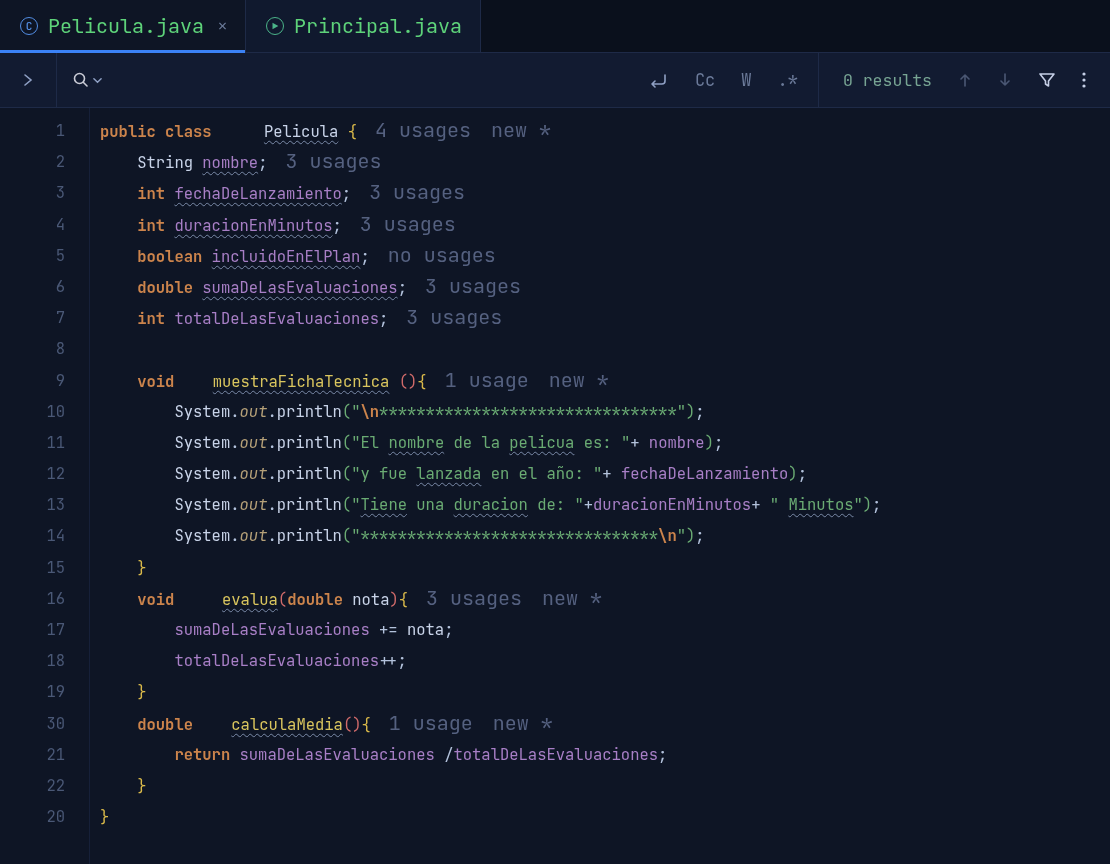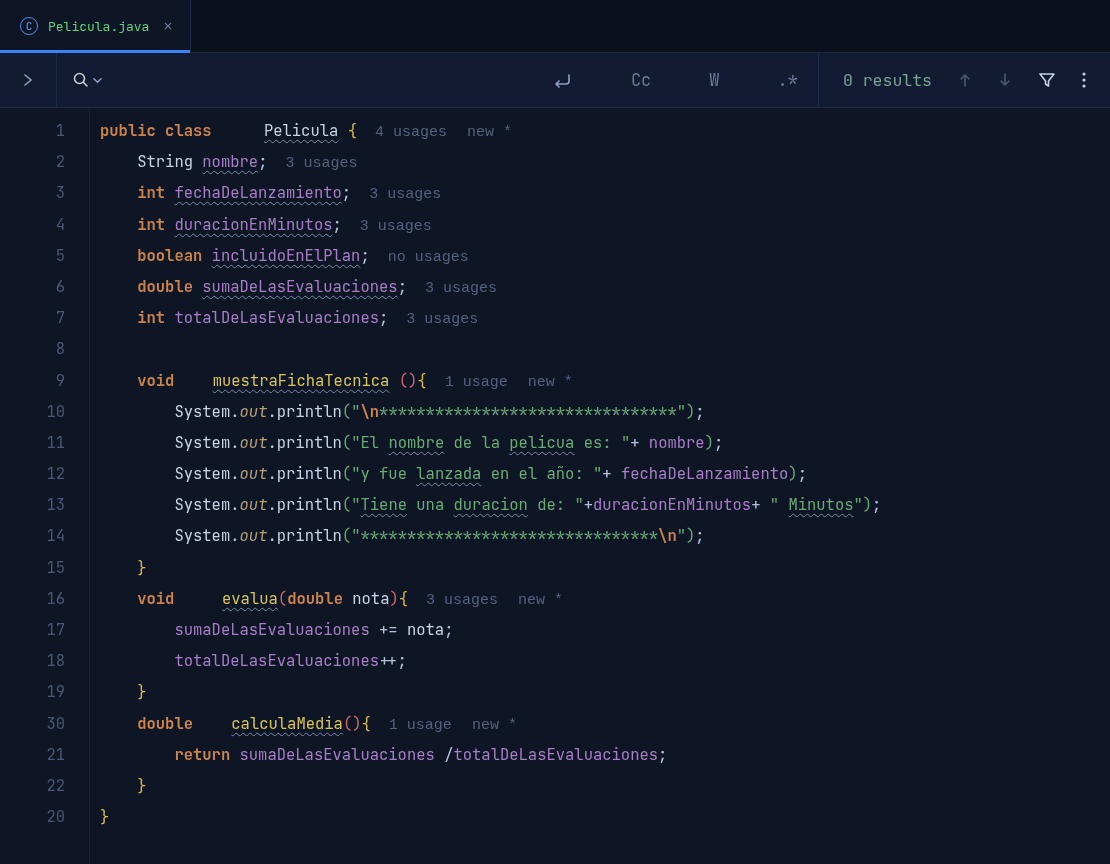--- a/index.html
+++ b/index.html
@@ -71,21 +71,21 @@
     width: 18px; height: 18px; border-radius: 50%;
     border: 1.6px solid;
     display: flex; align-items: center; justify-content: center;
     font-size: 11px; font-weight: 500;
     line-height: 1;
     flex-shrink: 0;
   }
   .tab.active .icon-c { border-color: #528de3; color: #528de3; }
   .tab:not(.active) .icon-c { border-color: #4bb489; color: #4bb489; position: relative; }
   .tab:not(.active) .icon-c svg { width: 10px; height: 10px; }
-  .tab .tab-label { font-size: 13px; }
+  .tab .tab-label { font-size: 20px; }
   .tab.active .tab-label { color: var(--green); }
   .tab:not(.active) .tab-label { color: var(--green); }
   .tab .close {
     color: var(--text-dim);
     font-size: 15px;
     margin-left: 4px;
     line-height: 1;
   }
 
   
@@ -121,21 +121,21 @@
     outline: none;
   }
   .sb-opts {
     display: flex; align-items: center; gap: 26px;
     padding: 0 20px;
     color: var(--text-dim);
     border-right: 1px solid var(--border);
     height: 100%;
     font-size: 17px;
   }
-  .sb-opt { cursor: pointer; margin-left: 32px; }
+  .sb-opt { cursor: pointer; }
   .sb-right {
     display: flex; align-items: center; gap: 26px;
     padding: 0 24px;
     height: 100%;
   }
   .sb-results { color: #77a493; font-size: 16.5px; }
   .sb-icon { color: var(--text-dim); cursor: pointer; display:flex; align-items:center; }
   .sb-icon.disabled { opacity: .45; cursor: default; }
 
   
@@ -181,21 +181,21 @@
   .mth { color: var(--method-yel); padding-left: 29px; }
   .id { color: var(--ident); }
   .st { color: var(--string); }
   .esc { color: var(--escape); font-weight: 600; }
   .op { color: var(--text); }
   .stat { color: var(--static-it); font-style: italic; }
   .p1 { color: var(--paren-y); }
   .p2 { color: var(--paren); }
   .p3 { color: var(--paren-g); }
   .p4 { color: #d9b94a; }
-  .hint { color: var(--text-dimmer); font-size: 15px; padding-left: 18px; font-weight: 400; font-style: normal; font-family: Liberation Mono, monospace; }
+  .hint { color: var(--text-dimmer); font-size: 20px; padding-left: 18px; font-weight: 400; font-style: normal; }
   .hint + .hint { padding-left: 20px; text-align: right; }
   .wavy {
     text-decoration-line: underline;
     text-decoration-style: wavy;
     text-decoration-color: #7a8aa8;
     text-decoration-thickness: 1px;
     text-underline-offset: 3px;
   }
 
   svg { display: block; }
@@ -203,20 +203,28 @@
 </head>
 <body>
 
 <div class="tabs">
   <div class="tab active">
     <span class="icon-c">
         <span>C</span>
       </span>
     <span class="tab-label">Pelicula.java</span>
     <span class="close">✕</span>
+  </div>
+  <div class="tab">
+    <span class="icon-c">
+      <svg viewBox="0 0 12 12">
+          <path d="M3 2 L10 6 L3 10 Z" fill="#4bb489"></path>
+        </svg>
+    </span>
+    <span class="tab-label">Principal.java</span>
   </div>
 </div>
 
 <div class="searchbar">
   <div class="sb-left">
     <svg width="10" height="14" viewBox="0 0 10 14">
         <path d="M2 2 L8 7 L2 12" stroke="#8fa0c4" stroke-width="1.6" fill="none" stroke-linecap="round"></path>
       </svg>
   </div>
   <div class="sb-mag">

